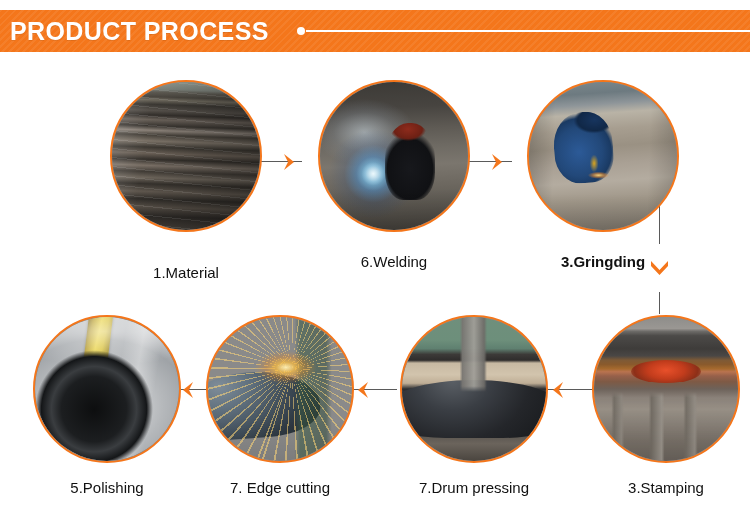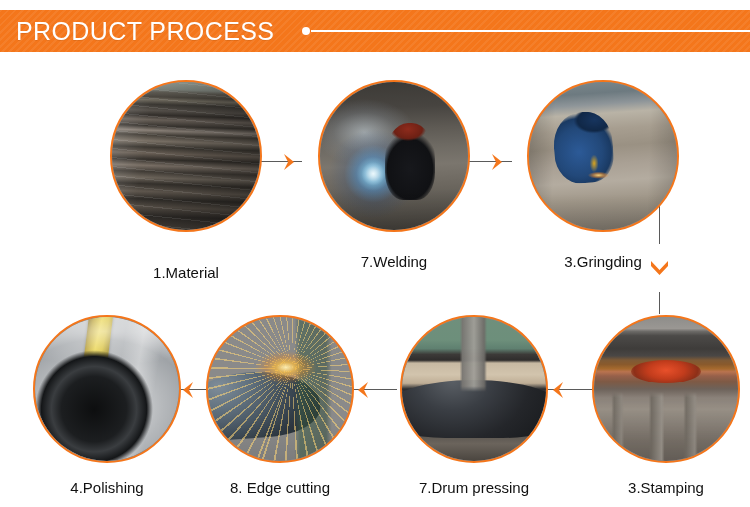--- a/index.html
+++ b/index.html
@@ -29,24 +29,24 @@
         rgba(255,255,255,0.065) 0px,
         rgba(255,255,255,0.065) 2px,
         rgba(0,0,0,0.0) 2px,
         rgba(0,0,0,0.0) 5px
     );
     display: flex;
     align-items: center;
     overflow: hidden;
   }
   .banner-title {
-    margin-left: 16px;
+    margin-left: 10px;
     color: #ffffff;
     font-size: 25px;
-    font-weight: normal;
+    font-weight: bold;
     letter-spacing: 0.4px;
     white-space: nowrap;
     text-shadow: 0 1px 0 rgba(0,0,0,0.08);
   }
   .banner-dot {
     width: 8px;
     height: 8px;
     border-radius: 50%;
     background: #ffffff;
     margin-left: 28px;
@@ -359,35 +359,35 @@
 
 <div class="circle" style="left:318px; top:80px; width:152px; height:152px;">
   <div class="photo ph-welding"></div>
 </div>
 
 <div class="circle" style="left:527px; top:80px; width:152px; height:152px;">
   <div class="photo ph-grinding"></div>
 </div>
 
 <div class="caption" style="left:110px; top:253px; width:152px;margin-top:11px;">1.Material</div>
-<div class="caption" style="left:318px; top:253px; width:152px;">7.Welding</div>
-<div class="caption" style="left:527px; top:253px; width:152px;">3.Gringding</div>
+<div class="caption" style="left:318px; top:253px; width:152px;">6.Welding</div>
+<div class="caption" style="left:527px; top:253px; width:152px;font-weight:bold;">3.Gringding</div>
 
 <div class="circle" style="left:33px; top:315px; width:148px; height:148px;">
   <div class="photo ph-polishing"></div>
 </div>
 
 <div class="circle" style="left:206px; top:315px; width:148px; height:148px;">
   <div class="photo ph-edgecut"></div>
 </div>
 
 <div class="circle" style="left:400px; top:315px; width:148px; height:148px;">
   <div class="photo ph-drumpress"></div>
 </div>
 
 <div class="circle" style="left:592px; top:315px; width:148px; height:148px;">
   <div class="photo ph-stamping"></div>
 </div>
 
-<div class="caption" style="left:33px; top:479px; width:148px;">4.Polishing</div>
-<div class="caption" style="left:206px; top:479px; width:148px;">8. Edge cutting</div>
+<div class="caption" style="left:33px; top:479px; width:148px;">5.Polishing</div>
+<div class="caption" style="left:206px; top:479px; width:148px;">7. Edge cutting</div>
 <div class="caption" style="left:400px; top:479px; width:148px;">7.Drum pressing</div>
 <div class="caption" style="left:592px; top:479px; width:148px;">3.Stamping</div>
 
 </body></html>

